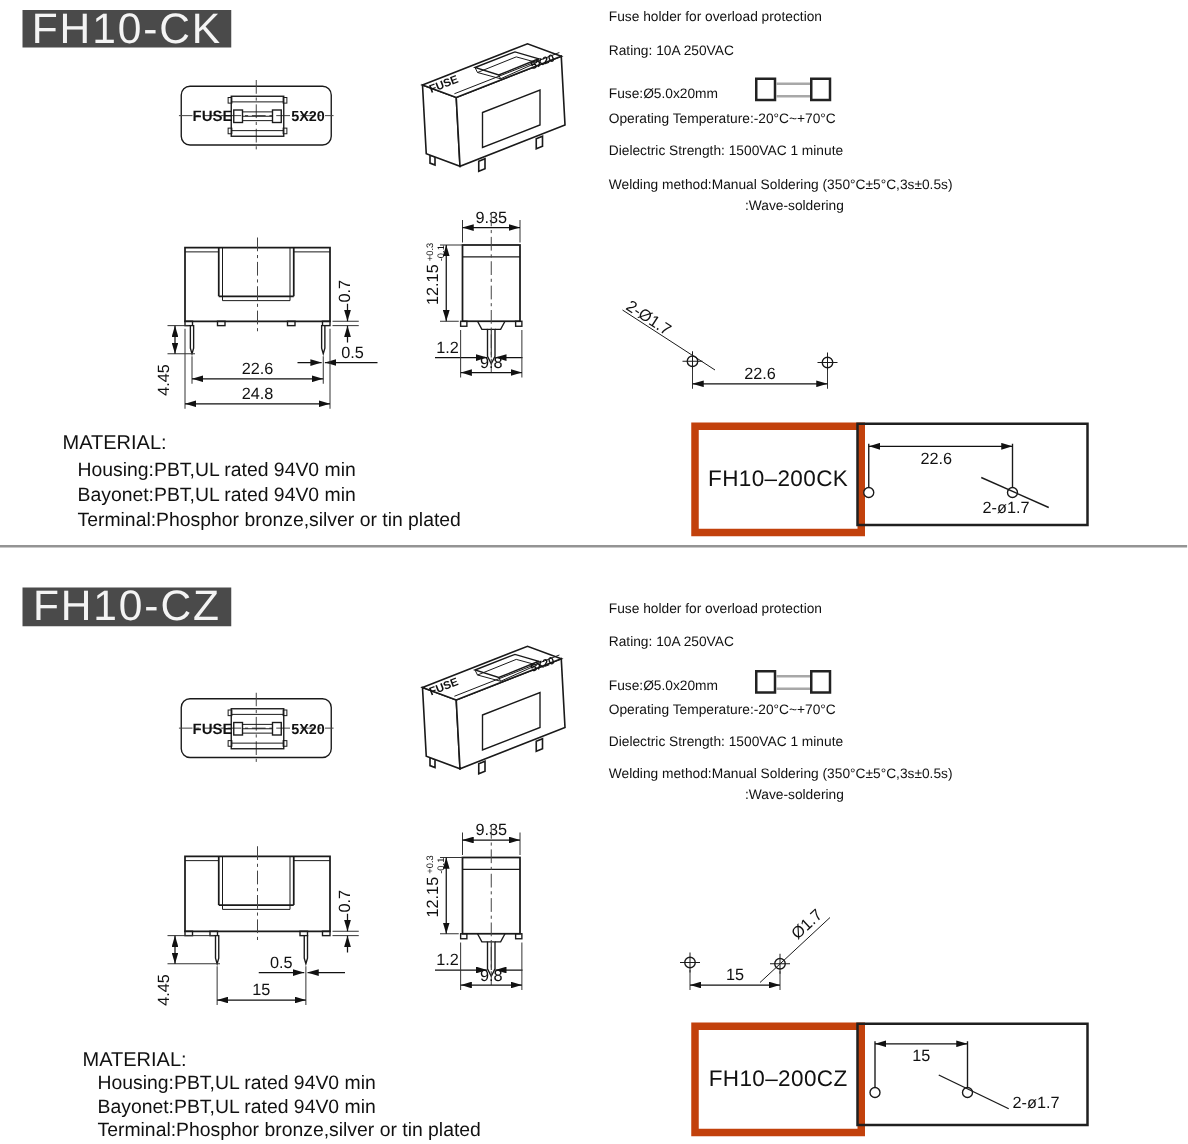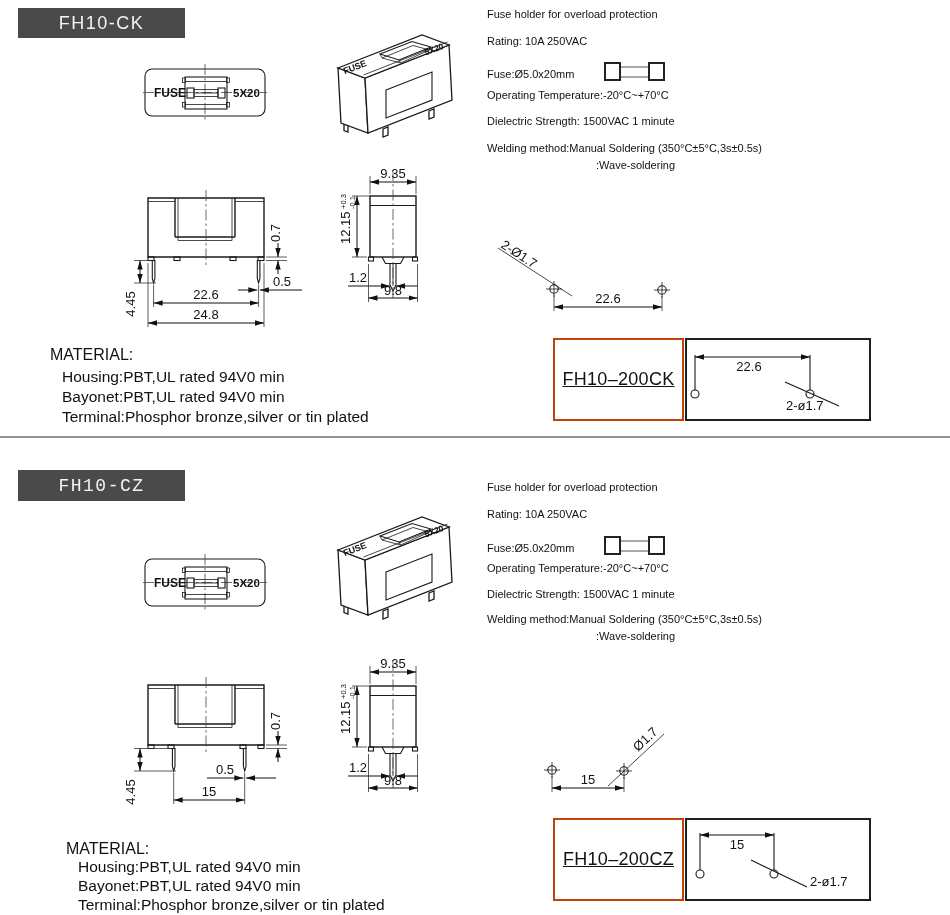--- a/index.html
+++ b/index.html
@@ -1,24 +1,24 @@
 <!DOCTYPE html>
 <html><head>
 <meta charset="utf-8">
 <style>
   html,body{margin:0;padding:0;background:#fff;}
   #page{position:relative;width:950px;height:915px;background:#fff;overflow:hidden;
         font-family:"Liberation Sans",sans-serif;color:#111;}
   .abs{position:absolute;}
-  .banner{background:#4a4a4a;color:#f4f4f4;font-size:18px;letter-spacing:1.5px;
+  .banner{background:#4a4a4a;color:#f4f4f4;font-size:34px;letter-spacing:1.5px;
           display:flex;align-items:center;justify-content:center;}
   .spec{font-size:11px;white-space:nowrap;}
   .mat-h{font-size:16px;}
   .mat-l{font-size:15.5px;white-space:nowrap;}
-  .pnbox{border:2px solid #c2410c;display:flex;align-items:center;justify-content:center;text-decoration:underline;}
+  .pnbox{border:6px solid #c2410c;display:flex;align-items:center;justify-content:center;}
   .pn{font-size:18px;letter-spacing:0.3px;}
   .holebox{border:2px solid #1f1f1f;}
   .divider{background:#949494;height:2px;left:0;width:950px;}
   
   .ol{stroke:#1a1a1a;stroke-width:1.4;fill:none;}
   .md{stroke:#1a1a1a;stroke-width:1.1;fill:none;}
   .tn{stroke:#1a1a1a;stroke-width:0.8;fill:none;}
   .dim{stroke:#111;stroke-width:1;fill:none;}
   .ext{stroke:#333;stroke-width:0.8;fill:none;}
   .cl{stroke:#444;stroke-width:0.8;fill:none;stroke-dasharray:11 3 2.5 3;}
@@ -192,21 +192,21 @@
   <div class="abs mat-h" style="left:50px;top:346px;">MATERIAL:</div>
   <div class="abs mat-l" style="left:62px;top:368px;">Housing:PBT,UL rated 94V0 min</div>
   <div class="abs mat-l" style="left:62px;top:388px;">Bayonet:PBT,UL rated 94V0 min</div>
   <div class="abs mat-l" style="left:62px;top:408px;">Terminal:Phosphor bronze,silver or tin plated</div>
 </div>
 
 <div class="abs divider" style="top:436px;"></div>
 
 <div>
 
-  <div class="abs banner" style="left:18px;top:470px;width:167px;height:31px;font-family:Liberation Mono, monospace;">
+  <div class="abs banner" style="left:18px;top:470px;width:167px;height:31px;">
     <span>FH10-CZ</span>
   </div>
 
   <svg class="abs" style="left:143px;top:554px;" width="124" height="58" viewBox="0 0 124 58">
     <rect x="2" y="5" width="120" height="47" rx="7" class="md"></rect>
     <path d="M0,28.5 H124" class="cl"></path>
     <path d="M62,0 V58" class="cl"></path>
     <rect x="42" y="13" width="42" height="32" class="md"></rect>
     <rect x="39.5" y="14" width="3" height="4.5" class="tn"></rect>
     <rect x="39.5" y="38.5" width="3" height="4.5" class="tn"></rect>

